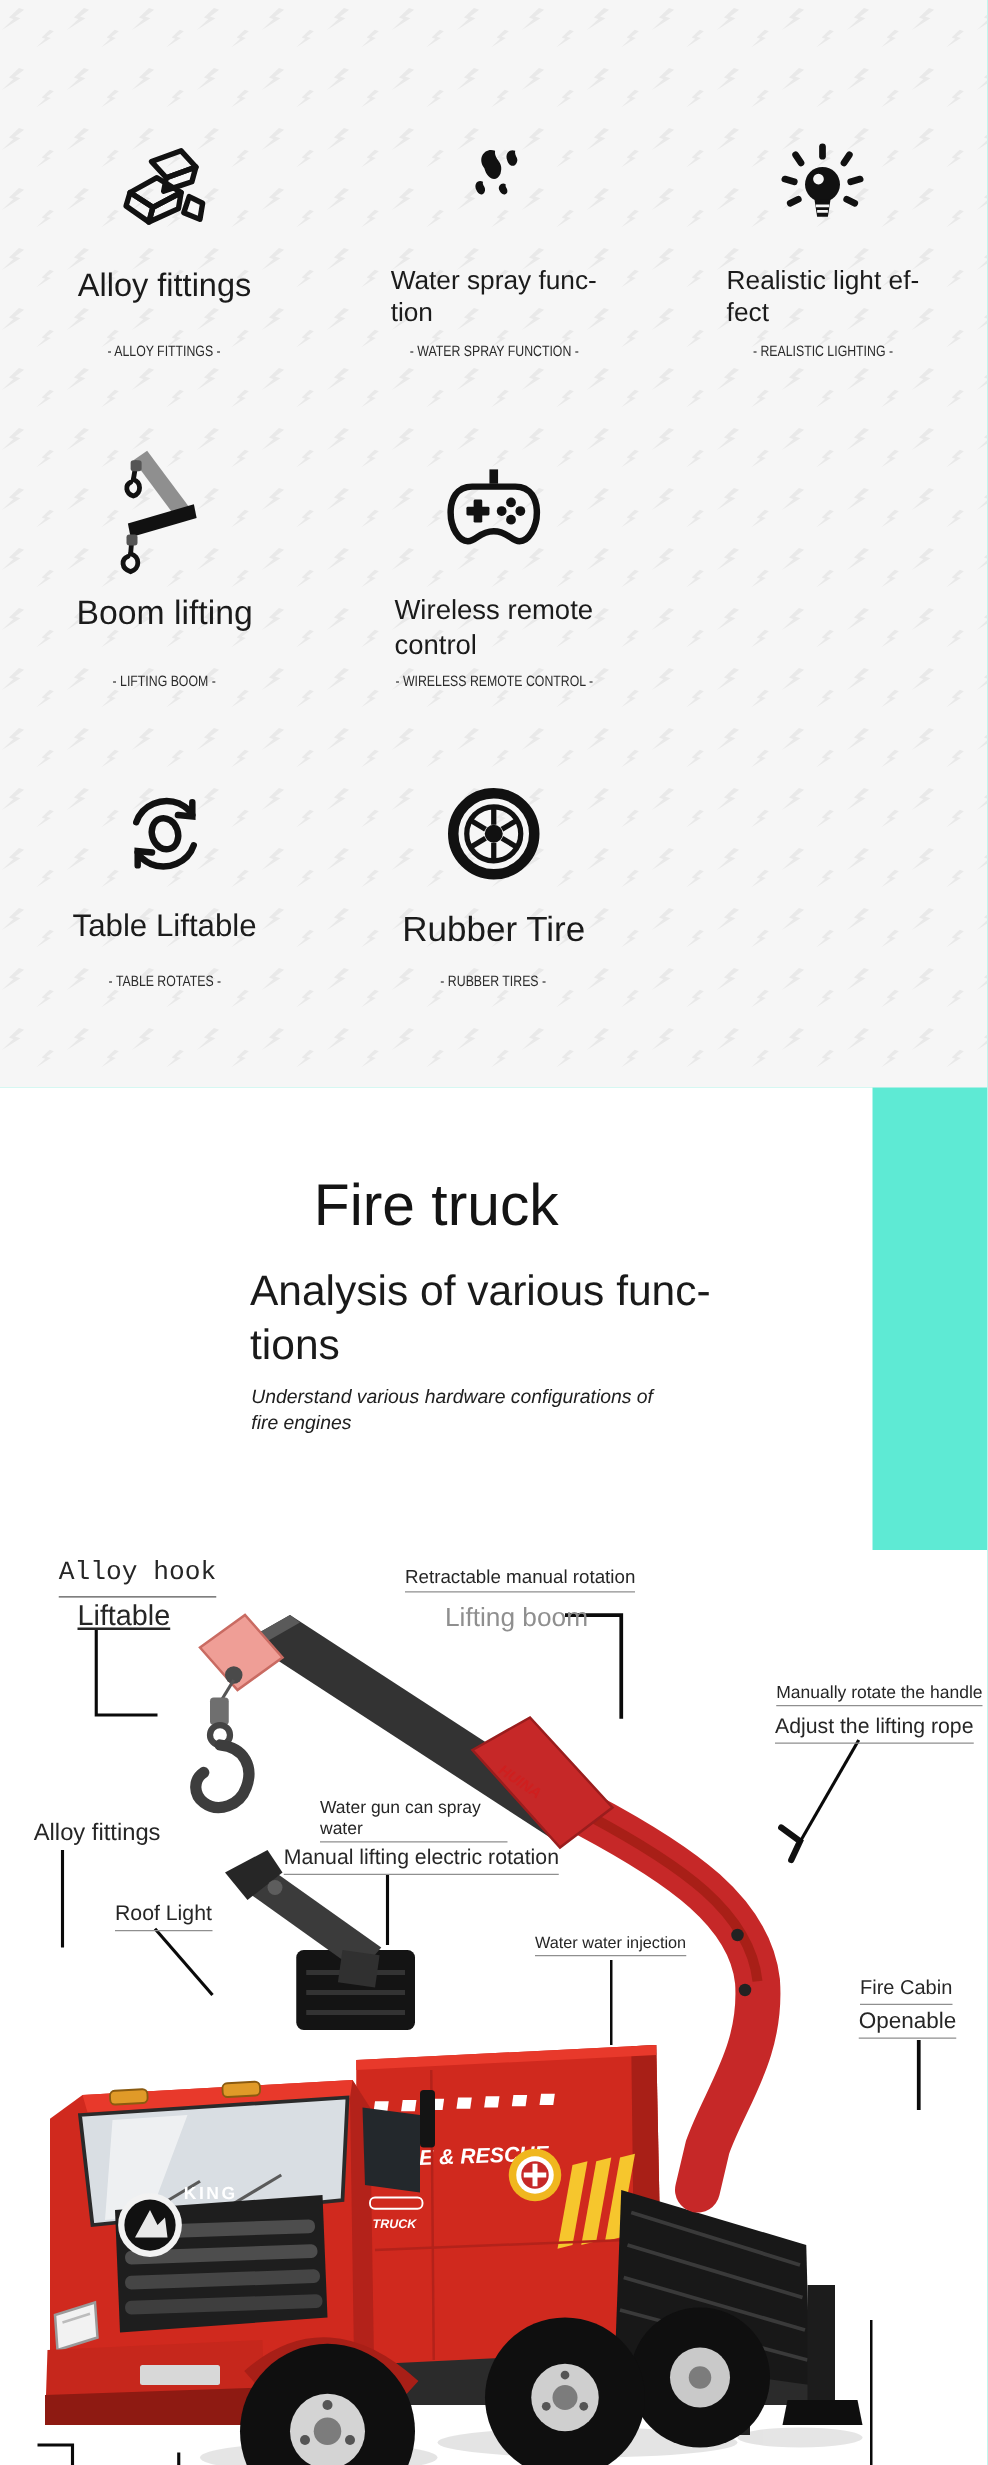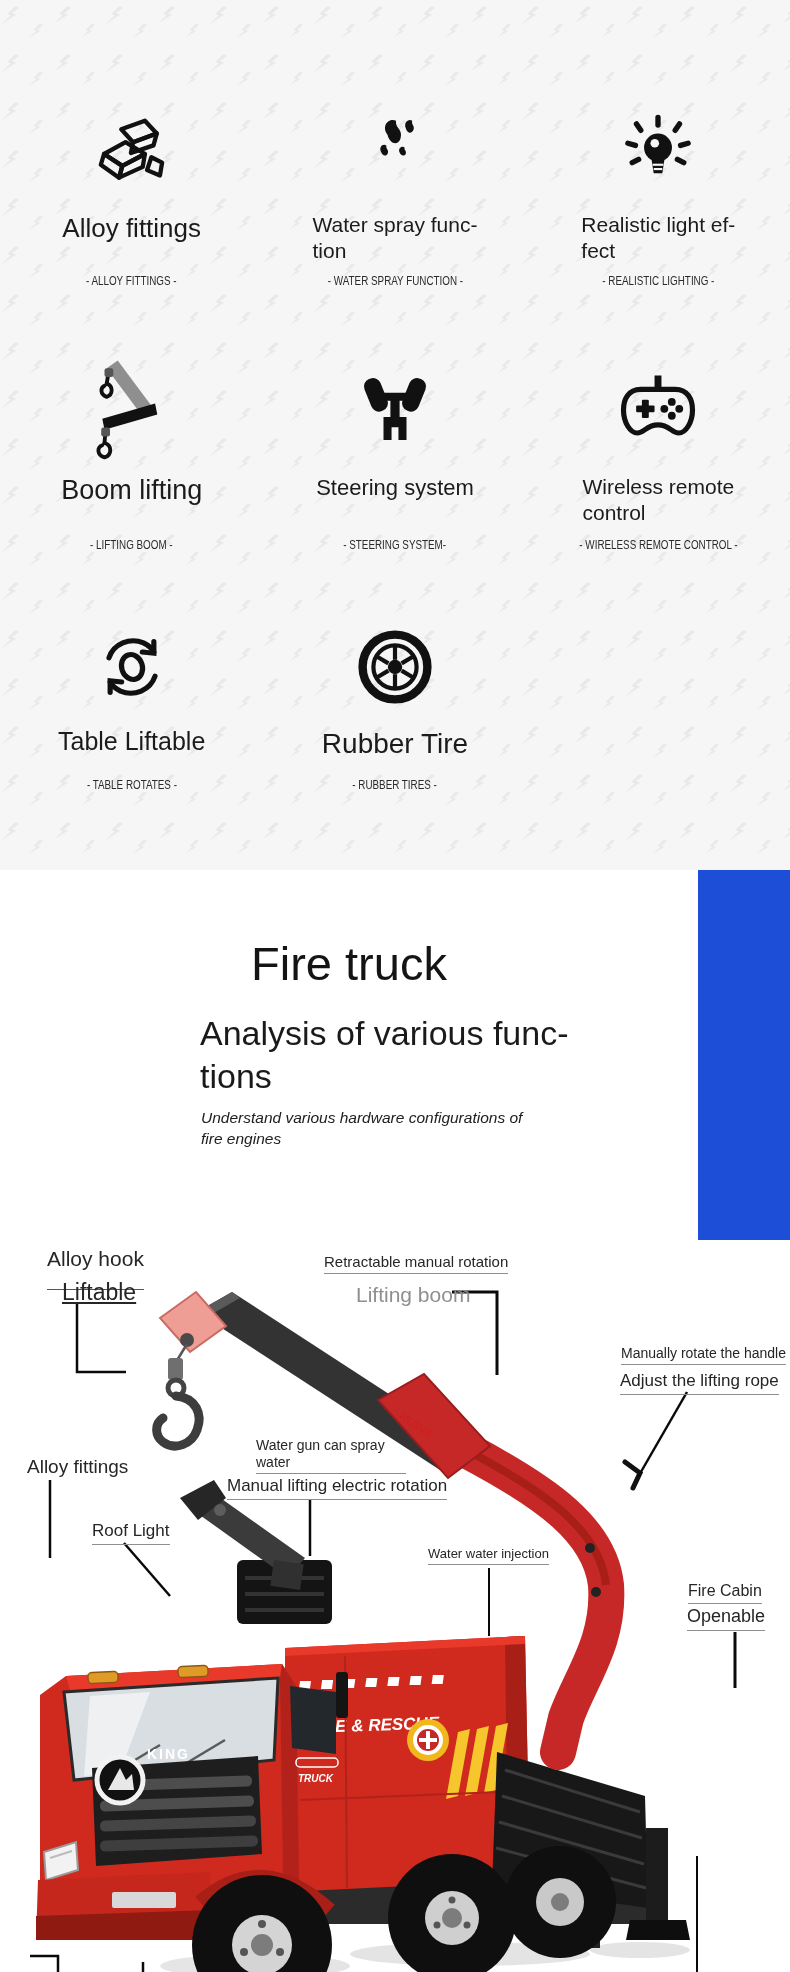--- a/index.html
+++ b/index.html
@@ -1,17 +1,17 @@
 <!DOCTYPE html>
 <html><head>
 <meta charset="utf-8">
 <style>
   html,body{margin:0;padding:0;background:#fff;}
   body{width:790px;font-family:"Liberation Sans",sans-serif;color:#1c1c1c;}
-  .page{position:relative;width:790px;height:1972px;overflow:hidden;background:#1d4ed8;}
+  .page{position:relative;width:790px;height:1972px;overflow:hidden;background:#5eead4;}
 
   
   .features{position:relative;width:790px;height:870px;background:#f6f6f6;overflow:hidden;}
   .pattern-svg{position:absolute;left:0;top:0;z-index:0;}
   .f-row{position:relative;z-index:1;display:grid;grid-template-columns:1fr 1fr 1fr;}
   .f-row1{padding-top:96px;}
   .f-row2{padding-top:58px;}
   .f-row3{padding-top:56px;}
   .f-card{display:grid;grid-template-rows:116px 62px auto;justify-items:center;align-items:start;}
   .f-row2 .f-card{grid-template-rows:128px 64px auto;}
@@ -30,21 +30,21 @@
   .hero{position:relative;width:698px;height:370px;background:#fff;}
   .hero-title{position:absolute;top:66px;left:0;width:100%;text-align:center;font-size:47px;color:#141414;}
   .hero-sub{position:absolute;top:142px;left:200px;width:430px;font-size:34px;line-height:1.27;color:#1a1a1a;white-space:pre-line;}
   .hero-desc{position:absolute;top:238px;left:201px;width:420px;font-size:15.5px;line-height:1.35;color:#202020;white-space:pre-line;font-style:italic;}
 
   
   .diagram{position:relative;width:790px;height:732px;background:#fff;overflow:hidden;}
   .truck-svg{position:absolute;left:0;top:0;}
   .co{position:absolute;color:#262626;white-space:pre-line;line-height:1.22;z-index:2;}
   .co.u{border-bottom:1px solid #8f8f8f;padding-bottom:2px;}
-  .co.u2{border-bottom:1px solid #555;padding-bottom:17px;}
+  .co.u2{border-bottom:1px solid #555;padding-bottom:5px;font-family:Liberation Mono, monospace;}
   .co.gray{color:#8f8f8f;}
 </style>
 </head>
 <body>
 
 <div class="page">
 
   <section class="features">
     <svg class="pattern-svg" width="790" height="870">
       <defs>
@@ -122,33 +122,20 @@
               <path d="M22 26 C28 28 28 36 22 38 C16 36 16 30 20 28"></path>
               <line x1="21" y1="68" x2="20" y2="80"></line>
               <path d="M20 80 C27 82 27 91 20 93 C13 91 13 84 18 82"></path>
             </g>
             <rect x="20" y="12" width="8" height="8" rx="2" fill="#555"></rect>
             <rect x="17" y="66" width="8" height="8" rx="2" fill="#555"></rect>
           </svg>
         </span>
         <div class="f-title">Boom lifting</div>
         <span class="f-tag">- LIFTING BOOM -</span>
-      </div>
-      <div class="f-card">
-        <span class="f-icon">
-          <svg width="92" height="92" viewBox="0 0 80 80" fill="#111">
-            <rect x="16" y="12" width="15" height="30" rx="7" transform="rotate(-22 23 27)"></rect>
-            <rect x="49" y="12" width="15" height="30" rx="7" transform="rotate(22 57 27)"></rect>
-            <rect x="28" y="25" width="24" height="7" rx="2"></rect>
-            <rect x="36" y="28" width="8" height="20"></rect>
-            <path d="M30 46 L50 46 L50 66 L43 66 L43 55 L37 55 L37 66 L30 66 Z"></path>
-          </svg>
-        </span>
-        <div class="f-title">Steering system</div>
-        <span class="f-tag">- STEERING SYSTEM-</span>
       </div>
       <div class="f-card">
         <span class="f-icon">
           <svg width="92" height="92" viewBox="0 0 80 80">
             <rect x="37" y="10" width="6" height="10" fill="#111"></rect>
             <path d="M25 22 L55 22 C66 22 70 31 70 40 C70 51 64 60 58 60 C52 60 50 53 40 53 C30 53 28 60 22 60 C16 60 10 51 10 40 C10 31 14 22 25 22 Z" fill="none" stroke="#111" stroke-width="4.5" stroke-linejoin="round"></path>
             <g fill="#111">
               <rect x="26" y="31" width="6" height="16" rx="1"></rect>
               <rect x="21" y="36" width="16" height="6" rx="1"></rect>
               <circle cx="52" cy="33" r="3.4"></circle>

